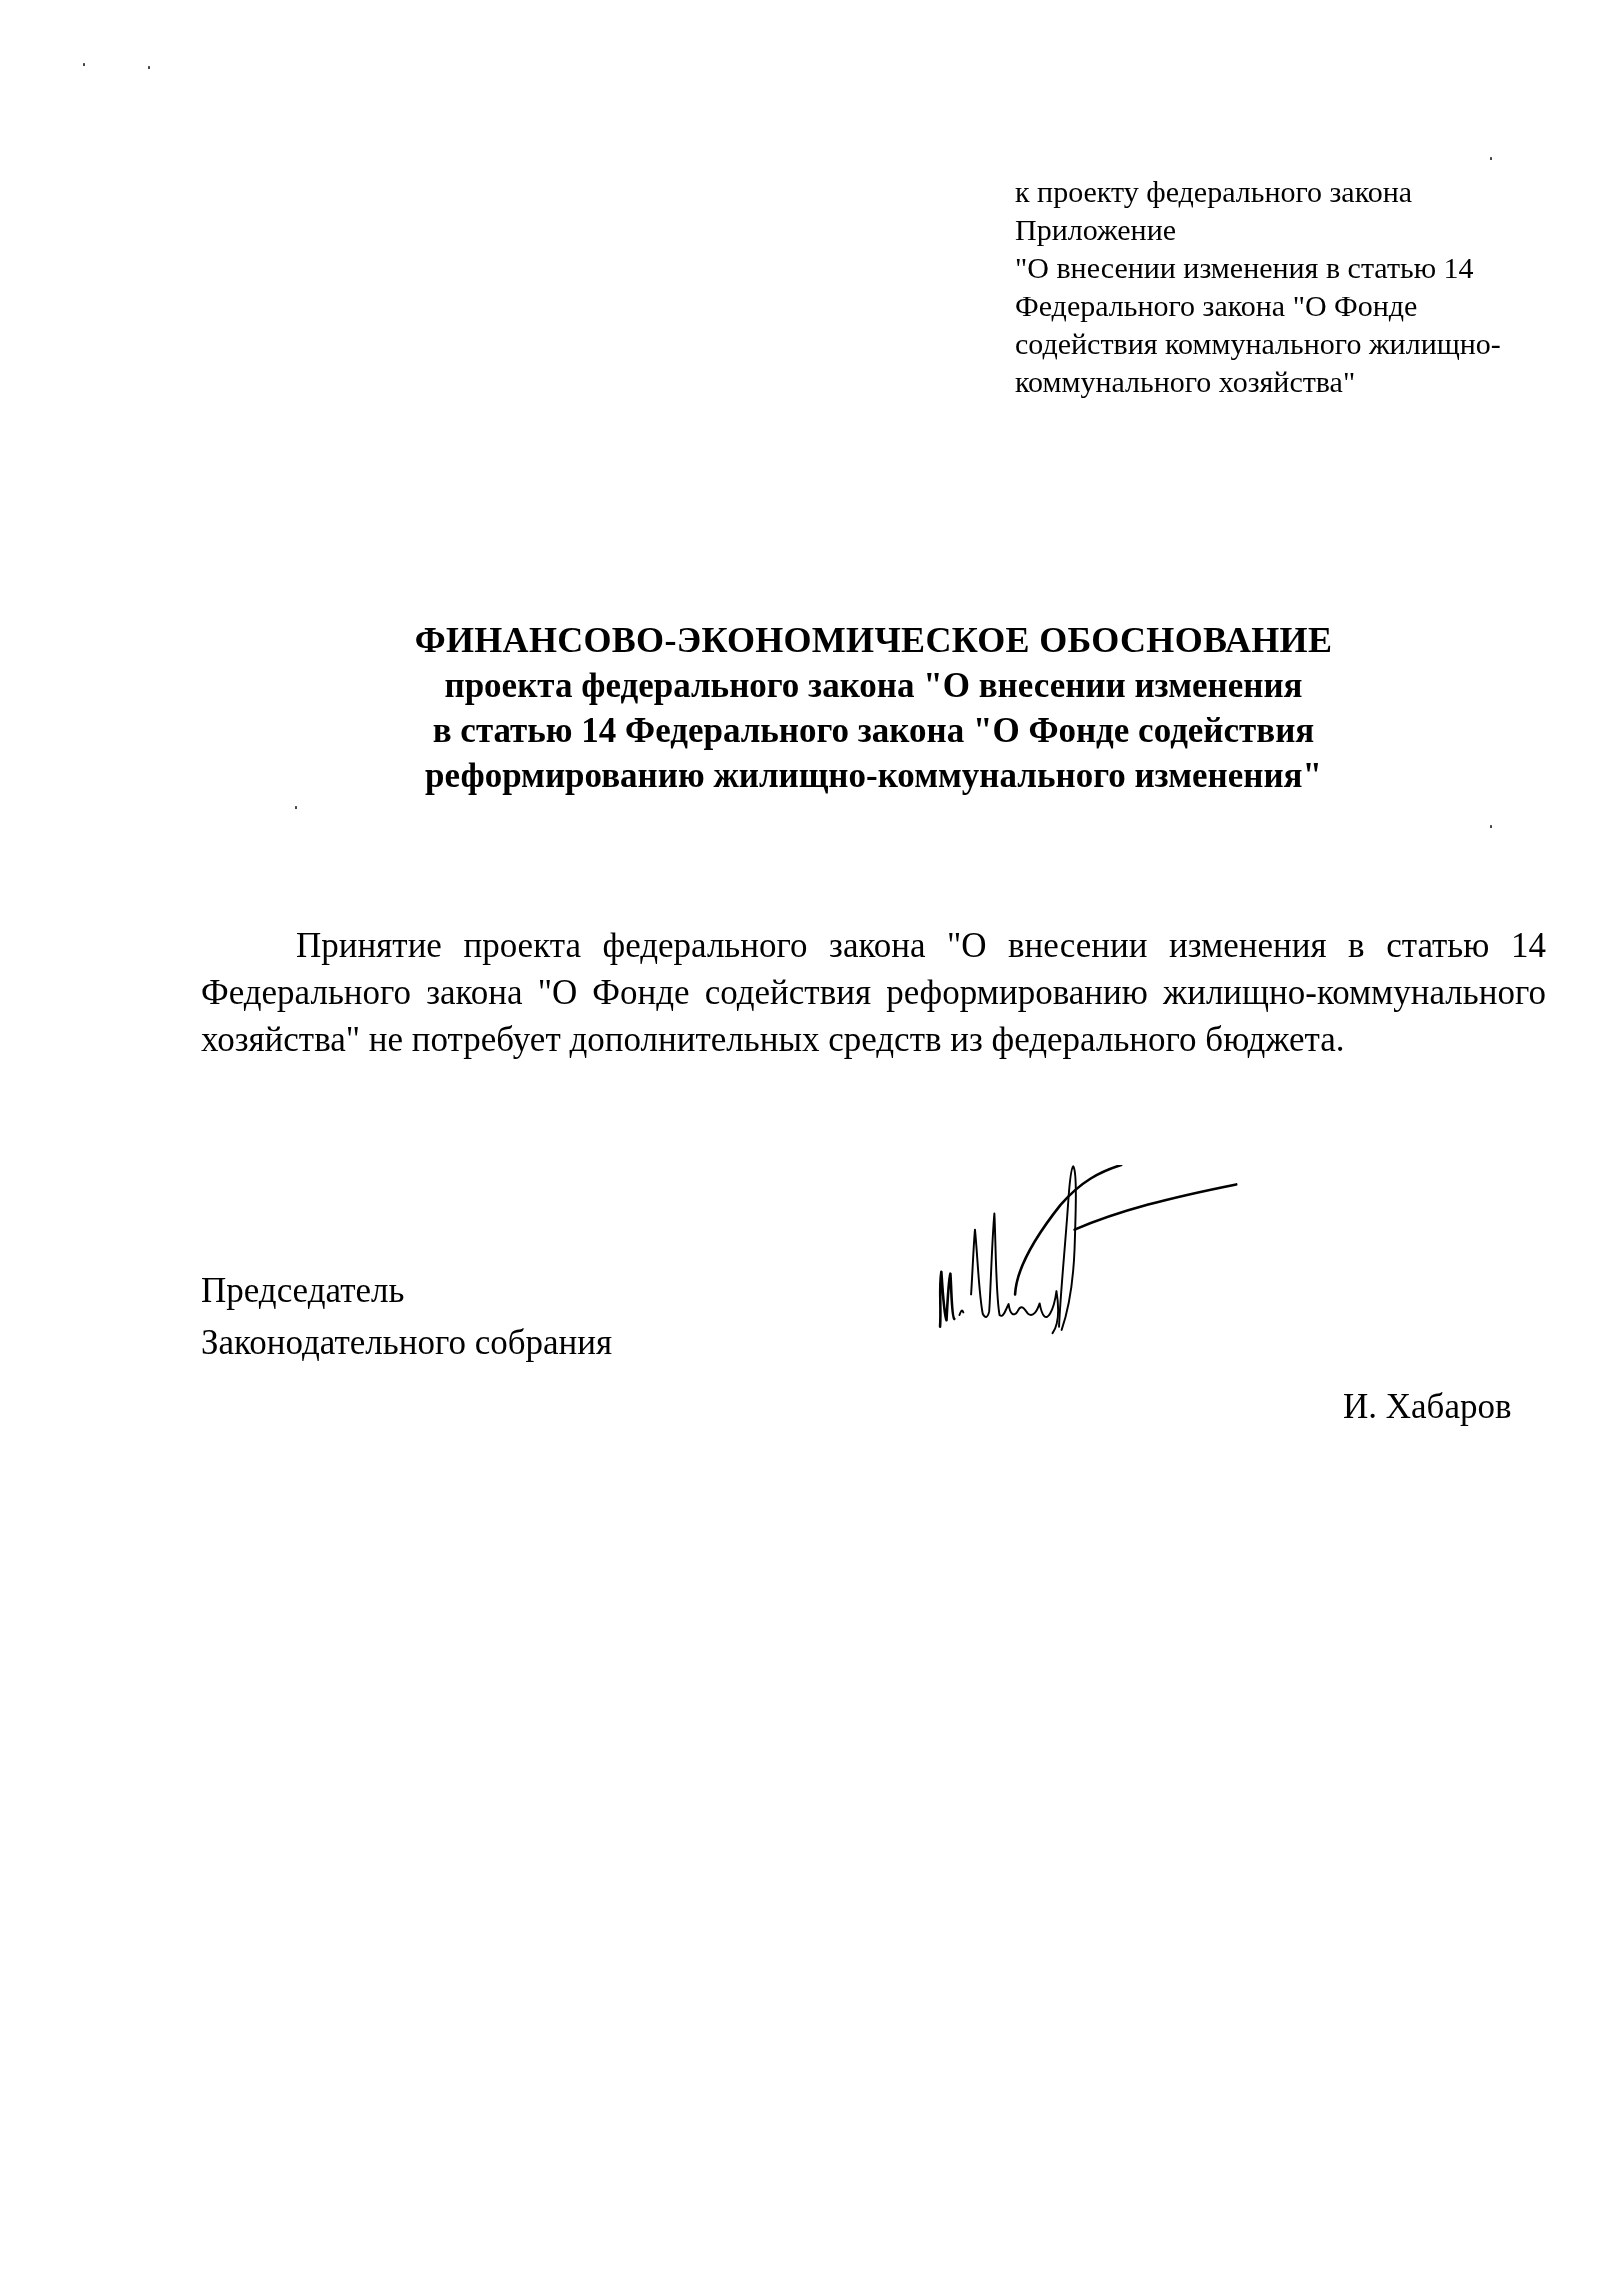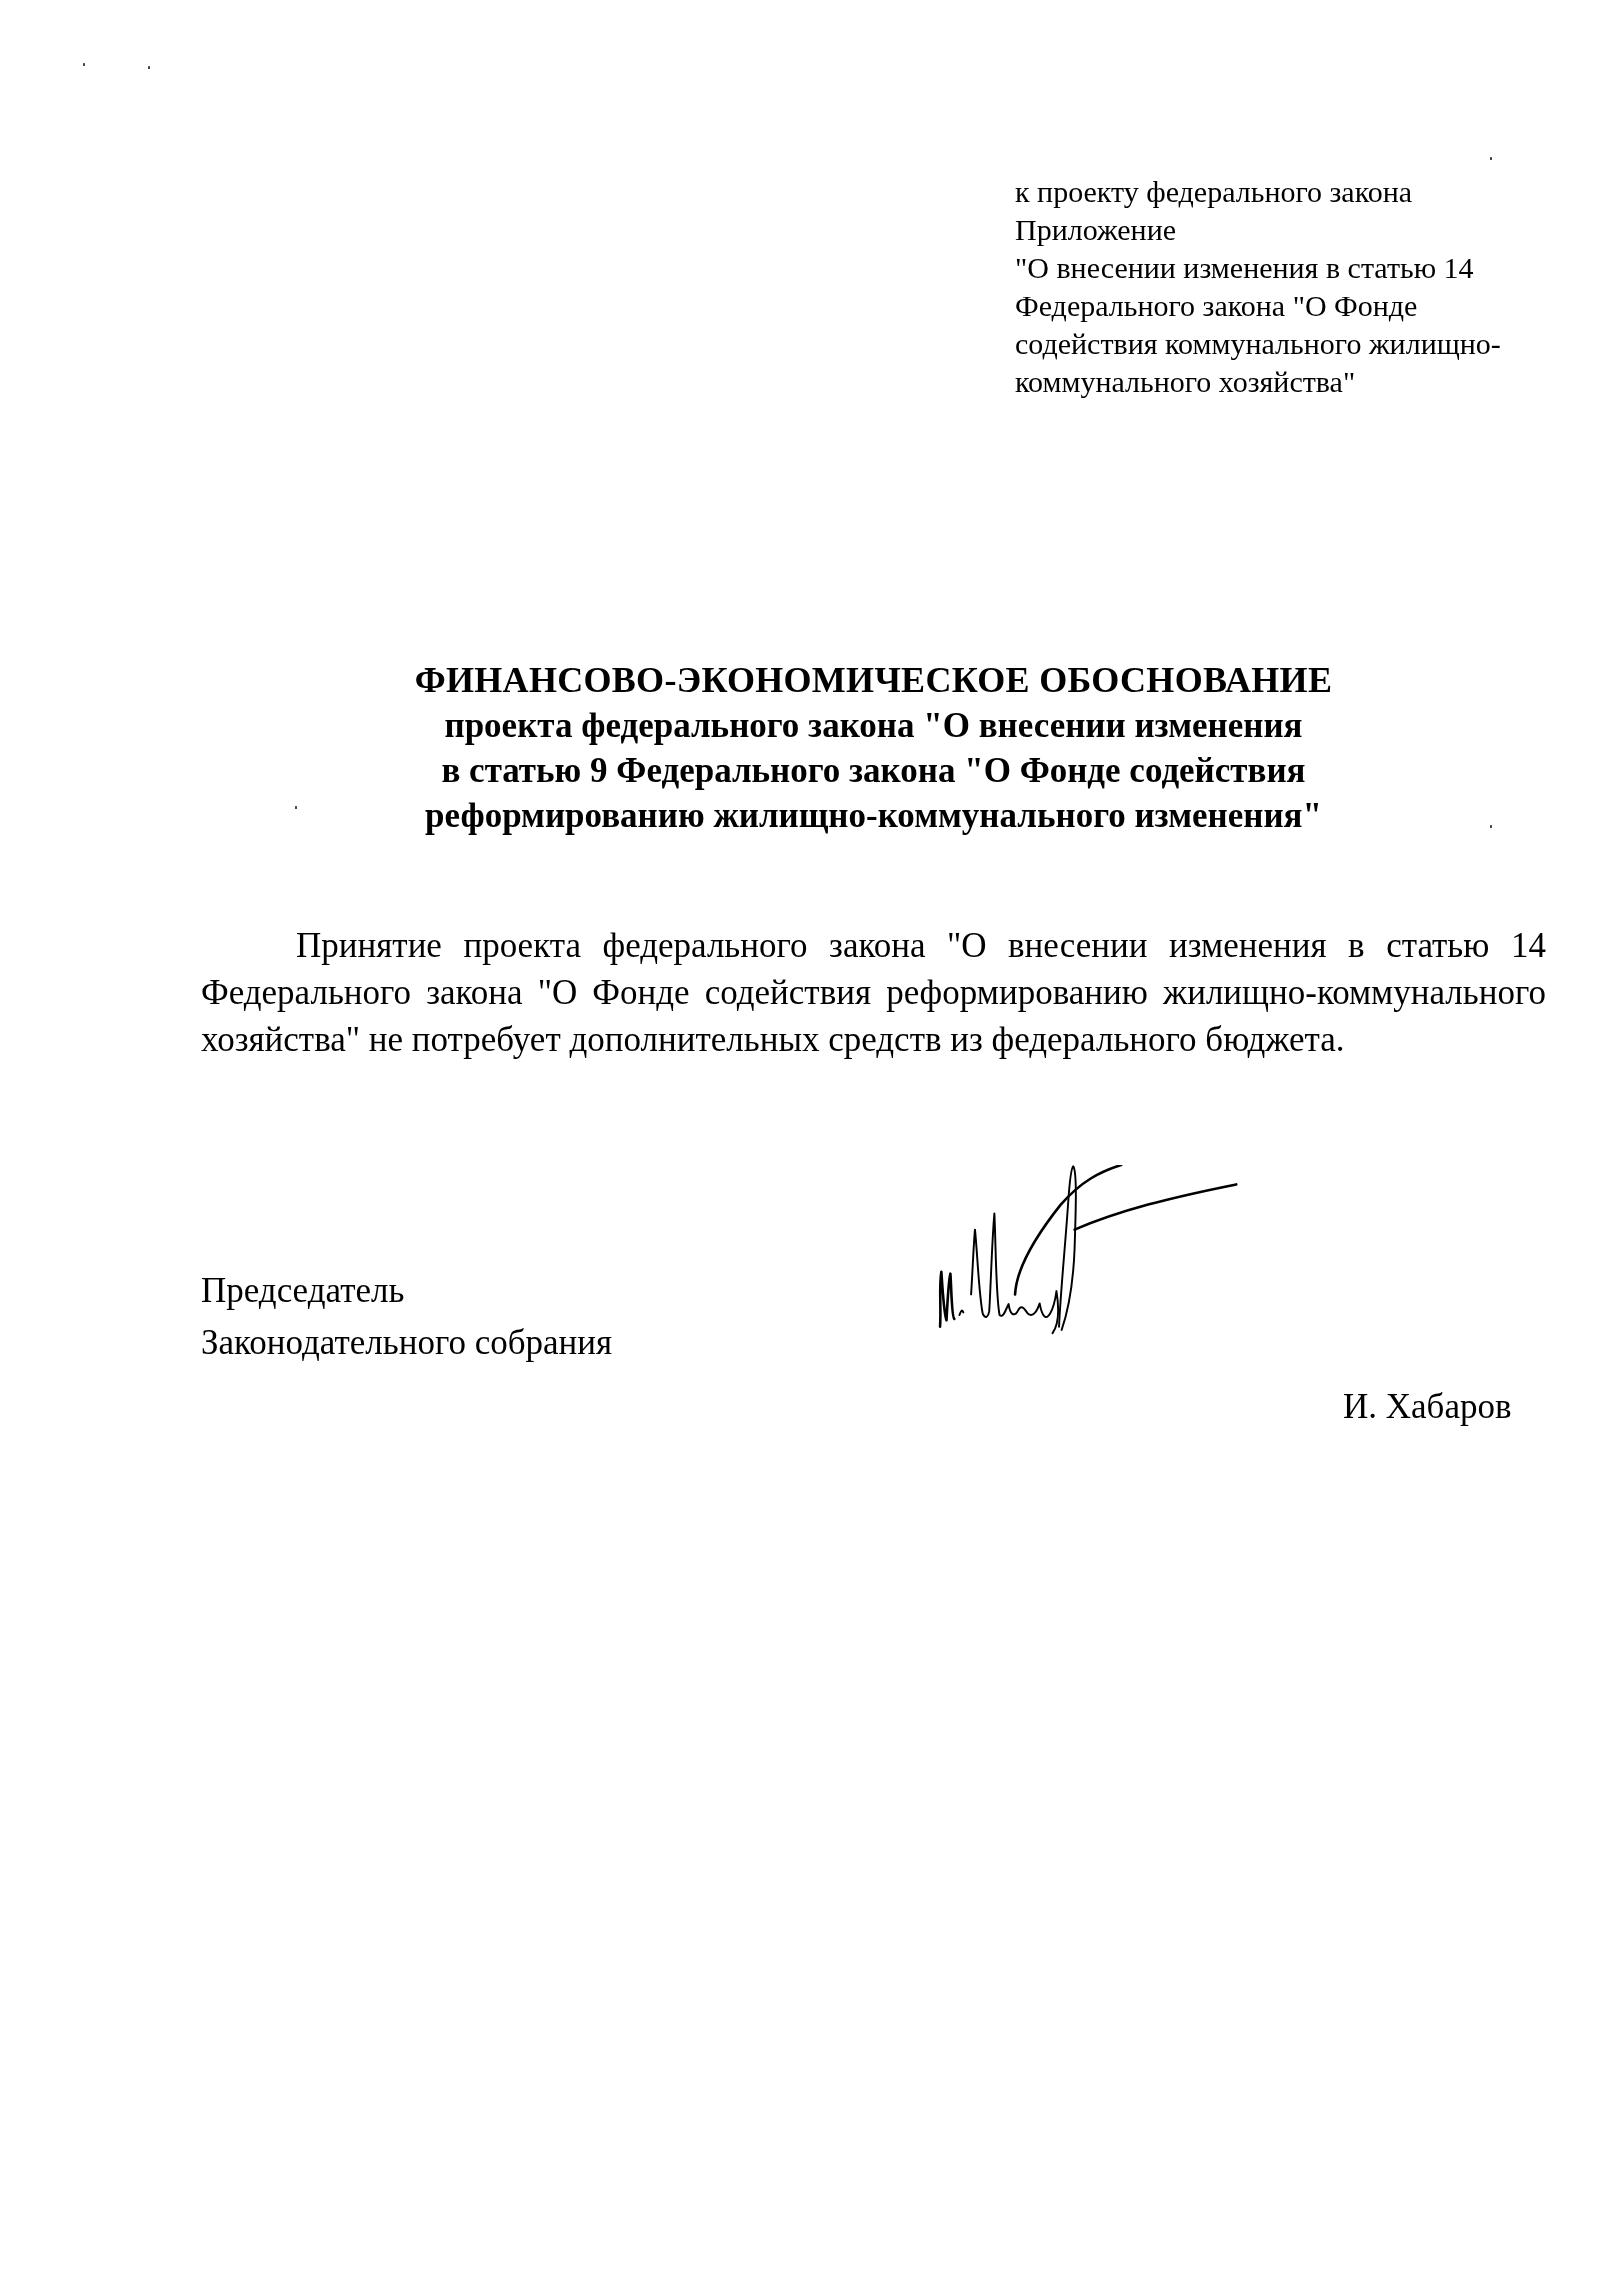--- a/index.html
+++ b/index.html
@@ -7,21 +7,21 @@
     width: 1619px; height: 2273px; position: relative; overflow: hidden;
     font-family: "Liberation Serif", "DejaVu Serif", serif; color: #000;
   }
   .appendix {
     position: absolute; left: 1015px; top: 173px;
     font-size: 30px; line-height: 38px;
   }
   .appendix div { white-space: nowrap; }
   .title {
     position: absolute; left: 194px; width: 1359px; top: 618px;
-    text-align: center; font-weight: bold; font-size: 35px; line-height: 45px; margin-top: 40px;
+    text-align: center; font-weight: bold; font-size: 35px; line-height: 45px;
   }
   .title .main { font-size: 36px; letter-spacing: 0.3px; }
   .body-text {
     position: absolute; left: 201px; width: 1345px; top: 922px;
     font-size: 35px; line-height: 47px; text-align: justify;
   }
   .body-text p { margin: 0; text-indent: 95px; }
   .sign-role {
     position: absolute; left: 201px; top: 1265px;
     font-size: 35px; line-height: 52px;
@@ -49,21 +49,21 @@
   <div>Приложение</div>
   <div>"О внесении изменения в статью 14</div>
   <div>Федерального закона "О Фонде</div>
   <div>содействия коммунального жилищно-</div>
   <div>коммунального хозяйства"</div>
 </div>
 
 <div class="title">
   <div class="main">ФИНАНСОВО-ЭКОНОМИЧЕСКОЕ ОБОСНОВАНИЕ</div>
   <div>проекта федерального закона "О внесении изменения</div>
-  <div>в статью 9 Федерального закона "О Фонде содействия</div>
+  <div>в статью 14 Федерального закона "О Фонде содействия</div>
   <div>реформированию жилищно-коммунального изменения"</div>
 </div>
 
 <div class="body-text">
   <p>Принятие проекта федерального закона "О внесении изменения в статью 14 Федерального закона "О Фонде содействия реформированию жилищно-коммунального хозяйства" не потребует дополнительных средств из федерального бюджета.</p>
 </div>
 
 <div class="sign-role">
   <div>Председатель</div>
   <div>Законодательного собрания</div>

